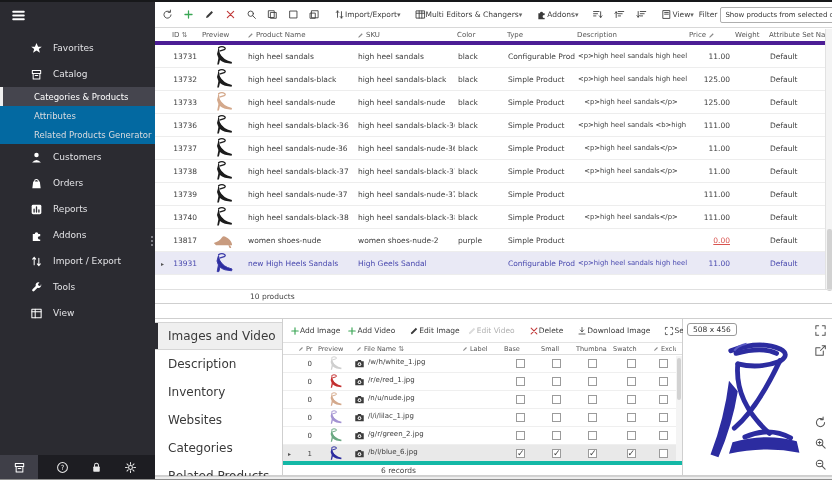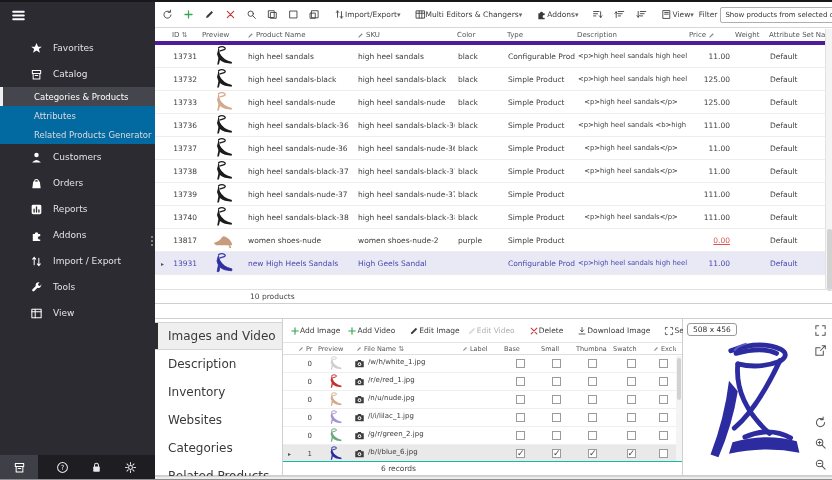--- a/index.html
+++ b/index.html
@@ -68,21 +68,21 @@
   .ig-head{height:12px;font-size:6.5px;color:#555;border-bottom:1px solid #dedede;}
   .ig-head .hc{display:flex;align-items:center;gap:2px;padding:0 2px;overflow:hidden;white-space:nowrap;}
   .igrow{height:18px;border-bottom:1px solid #efefef;font-size:7px;}
   .igrow.sel{background:#e9e9e9;}
   .ig-pos{text-align:right;padding-right:4px;}
   .ig-prev{display:flex;justify-content:center;}
   .ig-file{display:flex;align-items:flex-start;gap:3px;overflow:hidden;white-space:nowrap;}
   .cbwrap{display:flex;justify-content:center;}
   .cb{width:9px;height:9px;border:1px solid #9b9b9b;background:#fff;position:relative;}
   .cb.on::after{content:"\2713";position:absolute;left:0px;top:-2px;font-size:9px;color:#3f3f3f;}
-  .ig-status{position:absolute;left:0;bottom:0;width:100%;height:14px;border-top:1px solid #14b8a6;display:flex;align-items:center;padding-left:98px;font-size:7.5px;color:#444;background:#fff;margin-top:38px;}
+  .ig-status{position:absolute;left:0;bottom:0;width:100%;height:14px;border-top:4px solid #14b8a6;display:flex;align-items:center;padding-left:98px;font-size:7.5px;color:#444;background:#fff;margin-top:38px;}
   .ig-scroll{position:absolute;top:37px;right:0;width:6px;height:105px;background:#f4f4f4;}
   .ig-thumb{position:absolute;top:2px;left:1px;width:4px;height:42px;background:#d2d2d2;border-radius:2px;}
 
   .preview{flex:1;position:relative;background:#fff;}
   .size-badge{position:absolute;left:4px;top:4px;border:1px solid #9a9a9a;border-radius:3px;padding:1px 5px;font-size:7.5px;color:#333;background:#fff;z-index:2;}
   .pv-ic{position:absolute;right:5px;color:#555;cursor:default;}
   .pv-shoe{position:absolute;left:2px;top:10px;}
 
   .bottom-strip{position:absolute;left:0;bottom:0;right:0;height:4px;background:#ededed;border-top:1px solid #d2d2d2;}
   .split{position:absolute;left:150px;top:231px;width:4px;height:16px;z-index:4;display:flex;flex-direction:column;gap:2px;align-items:center;justify-content:center;}

